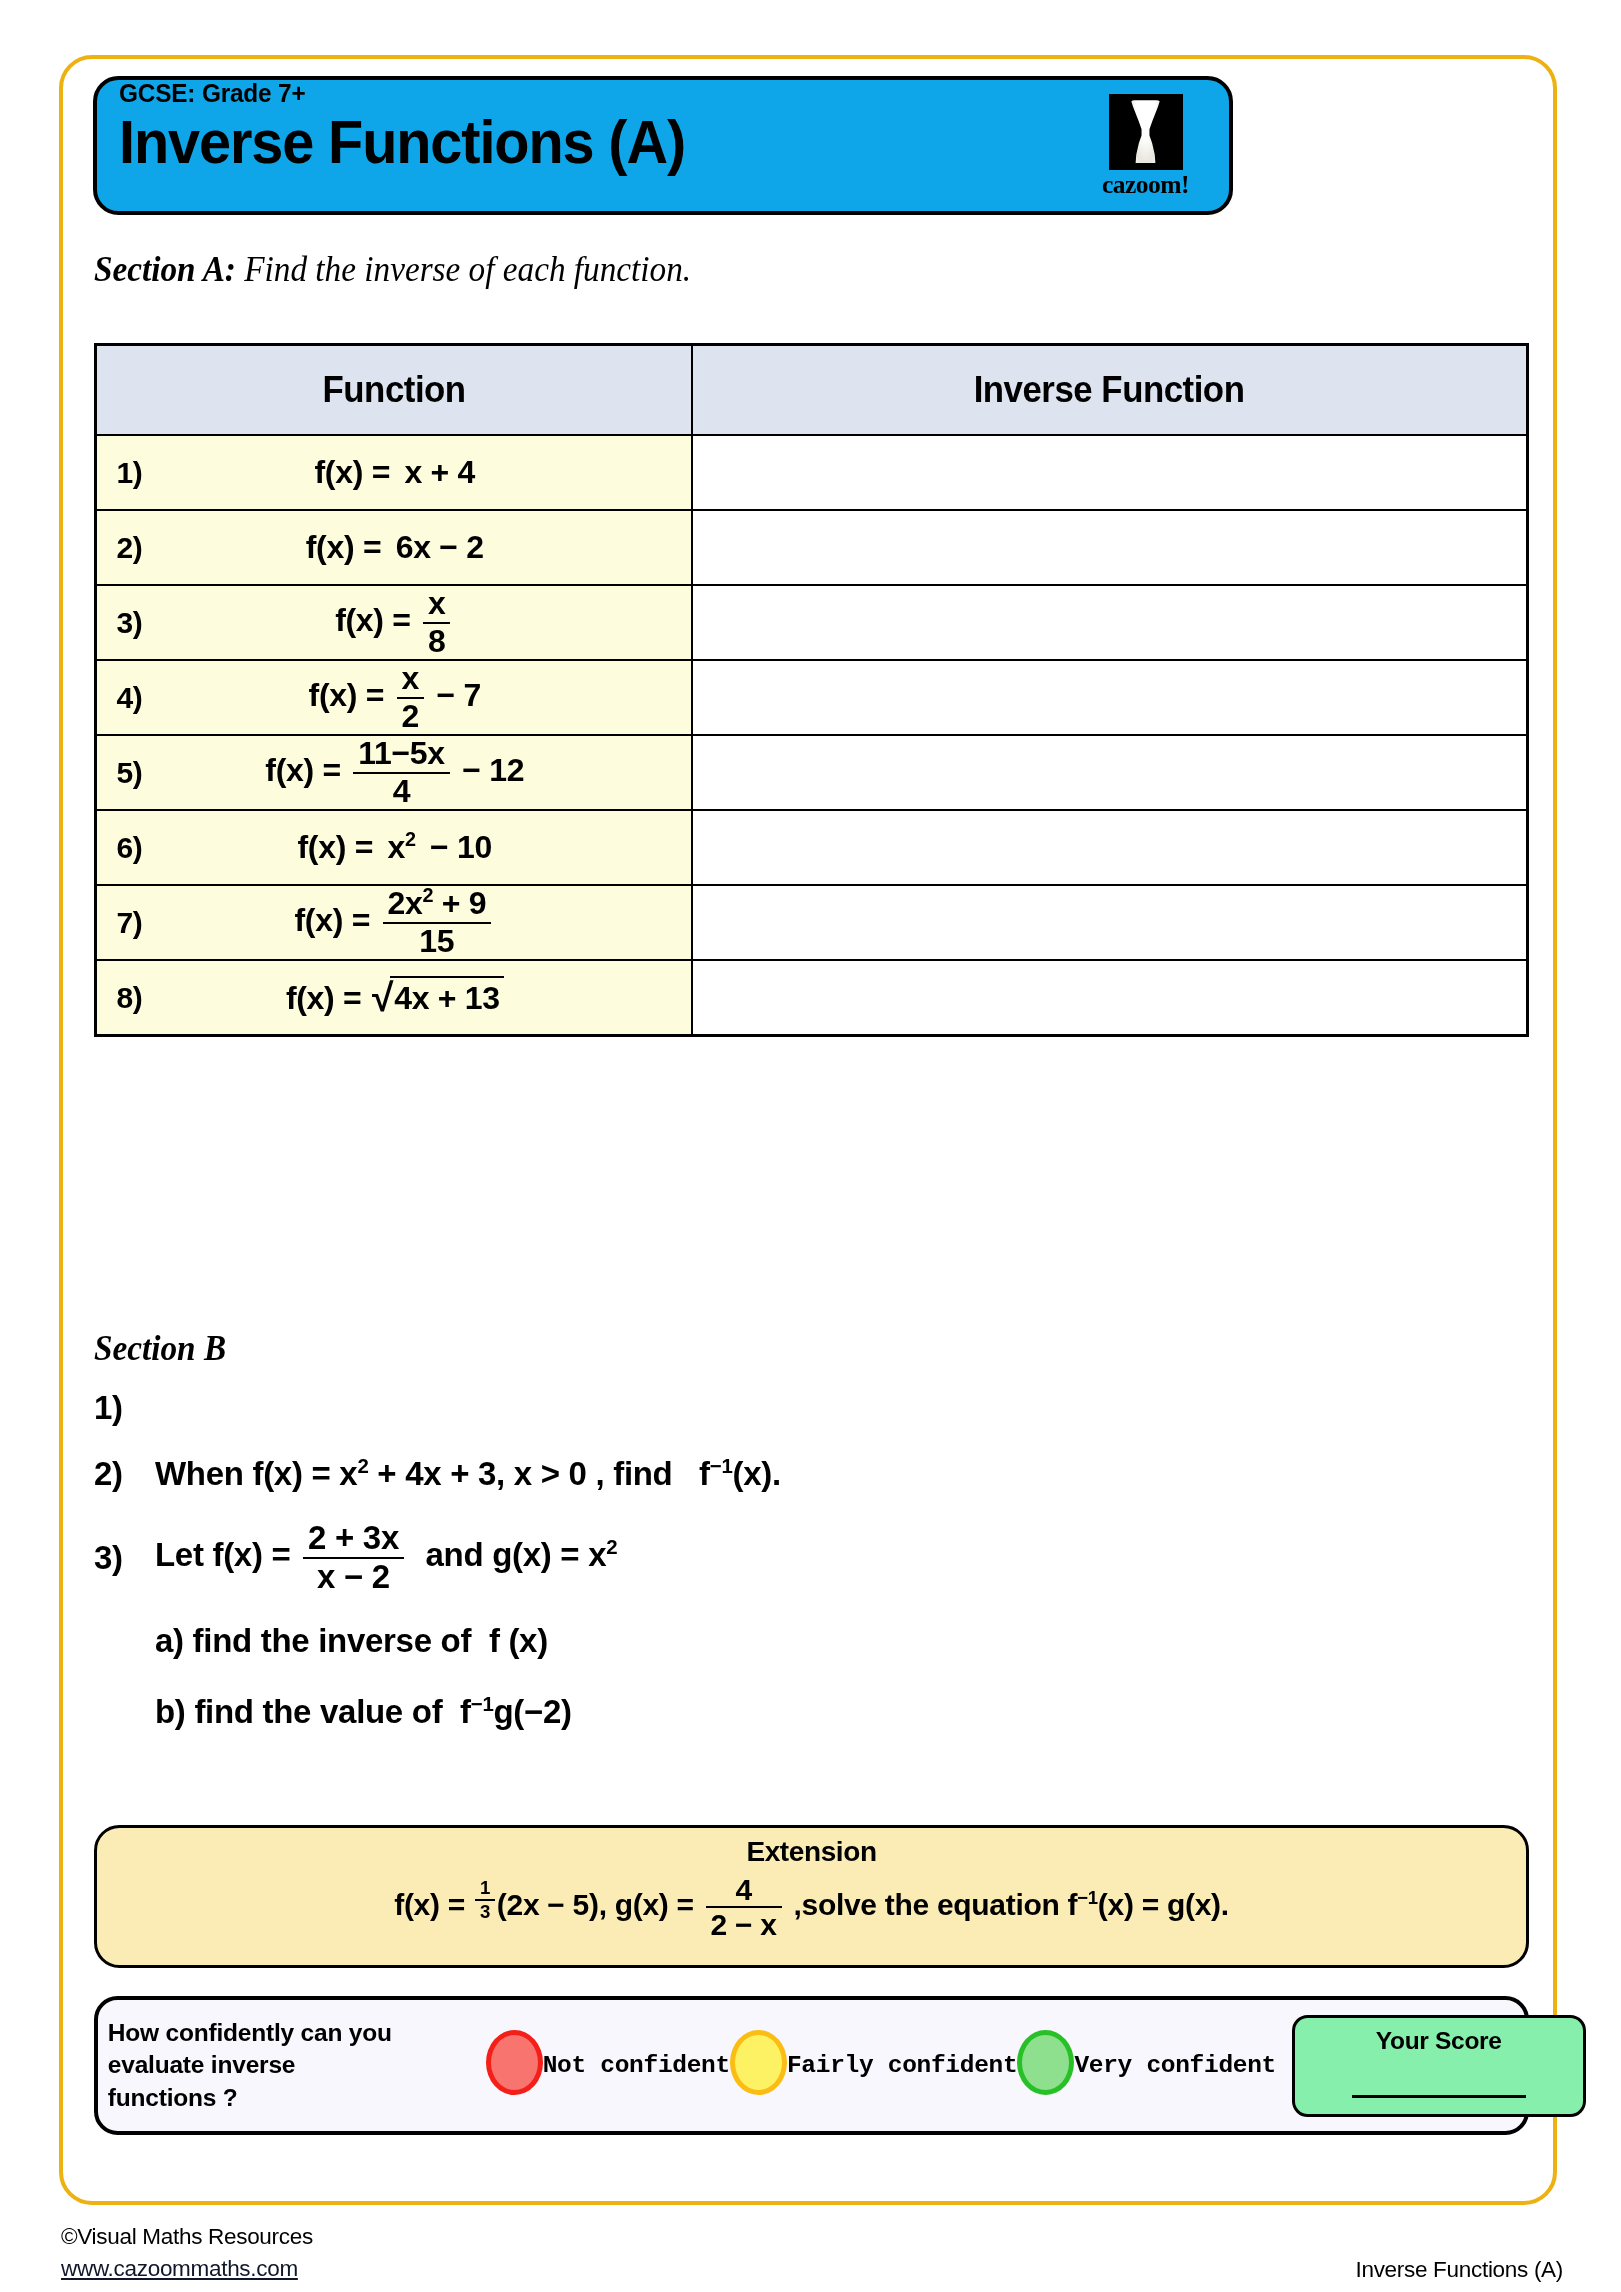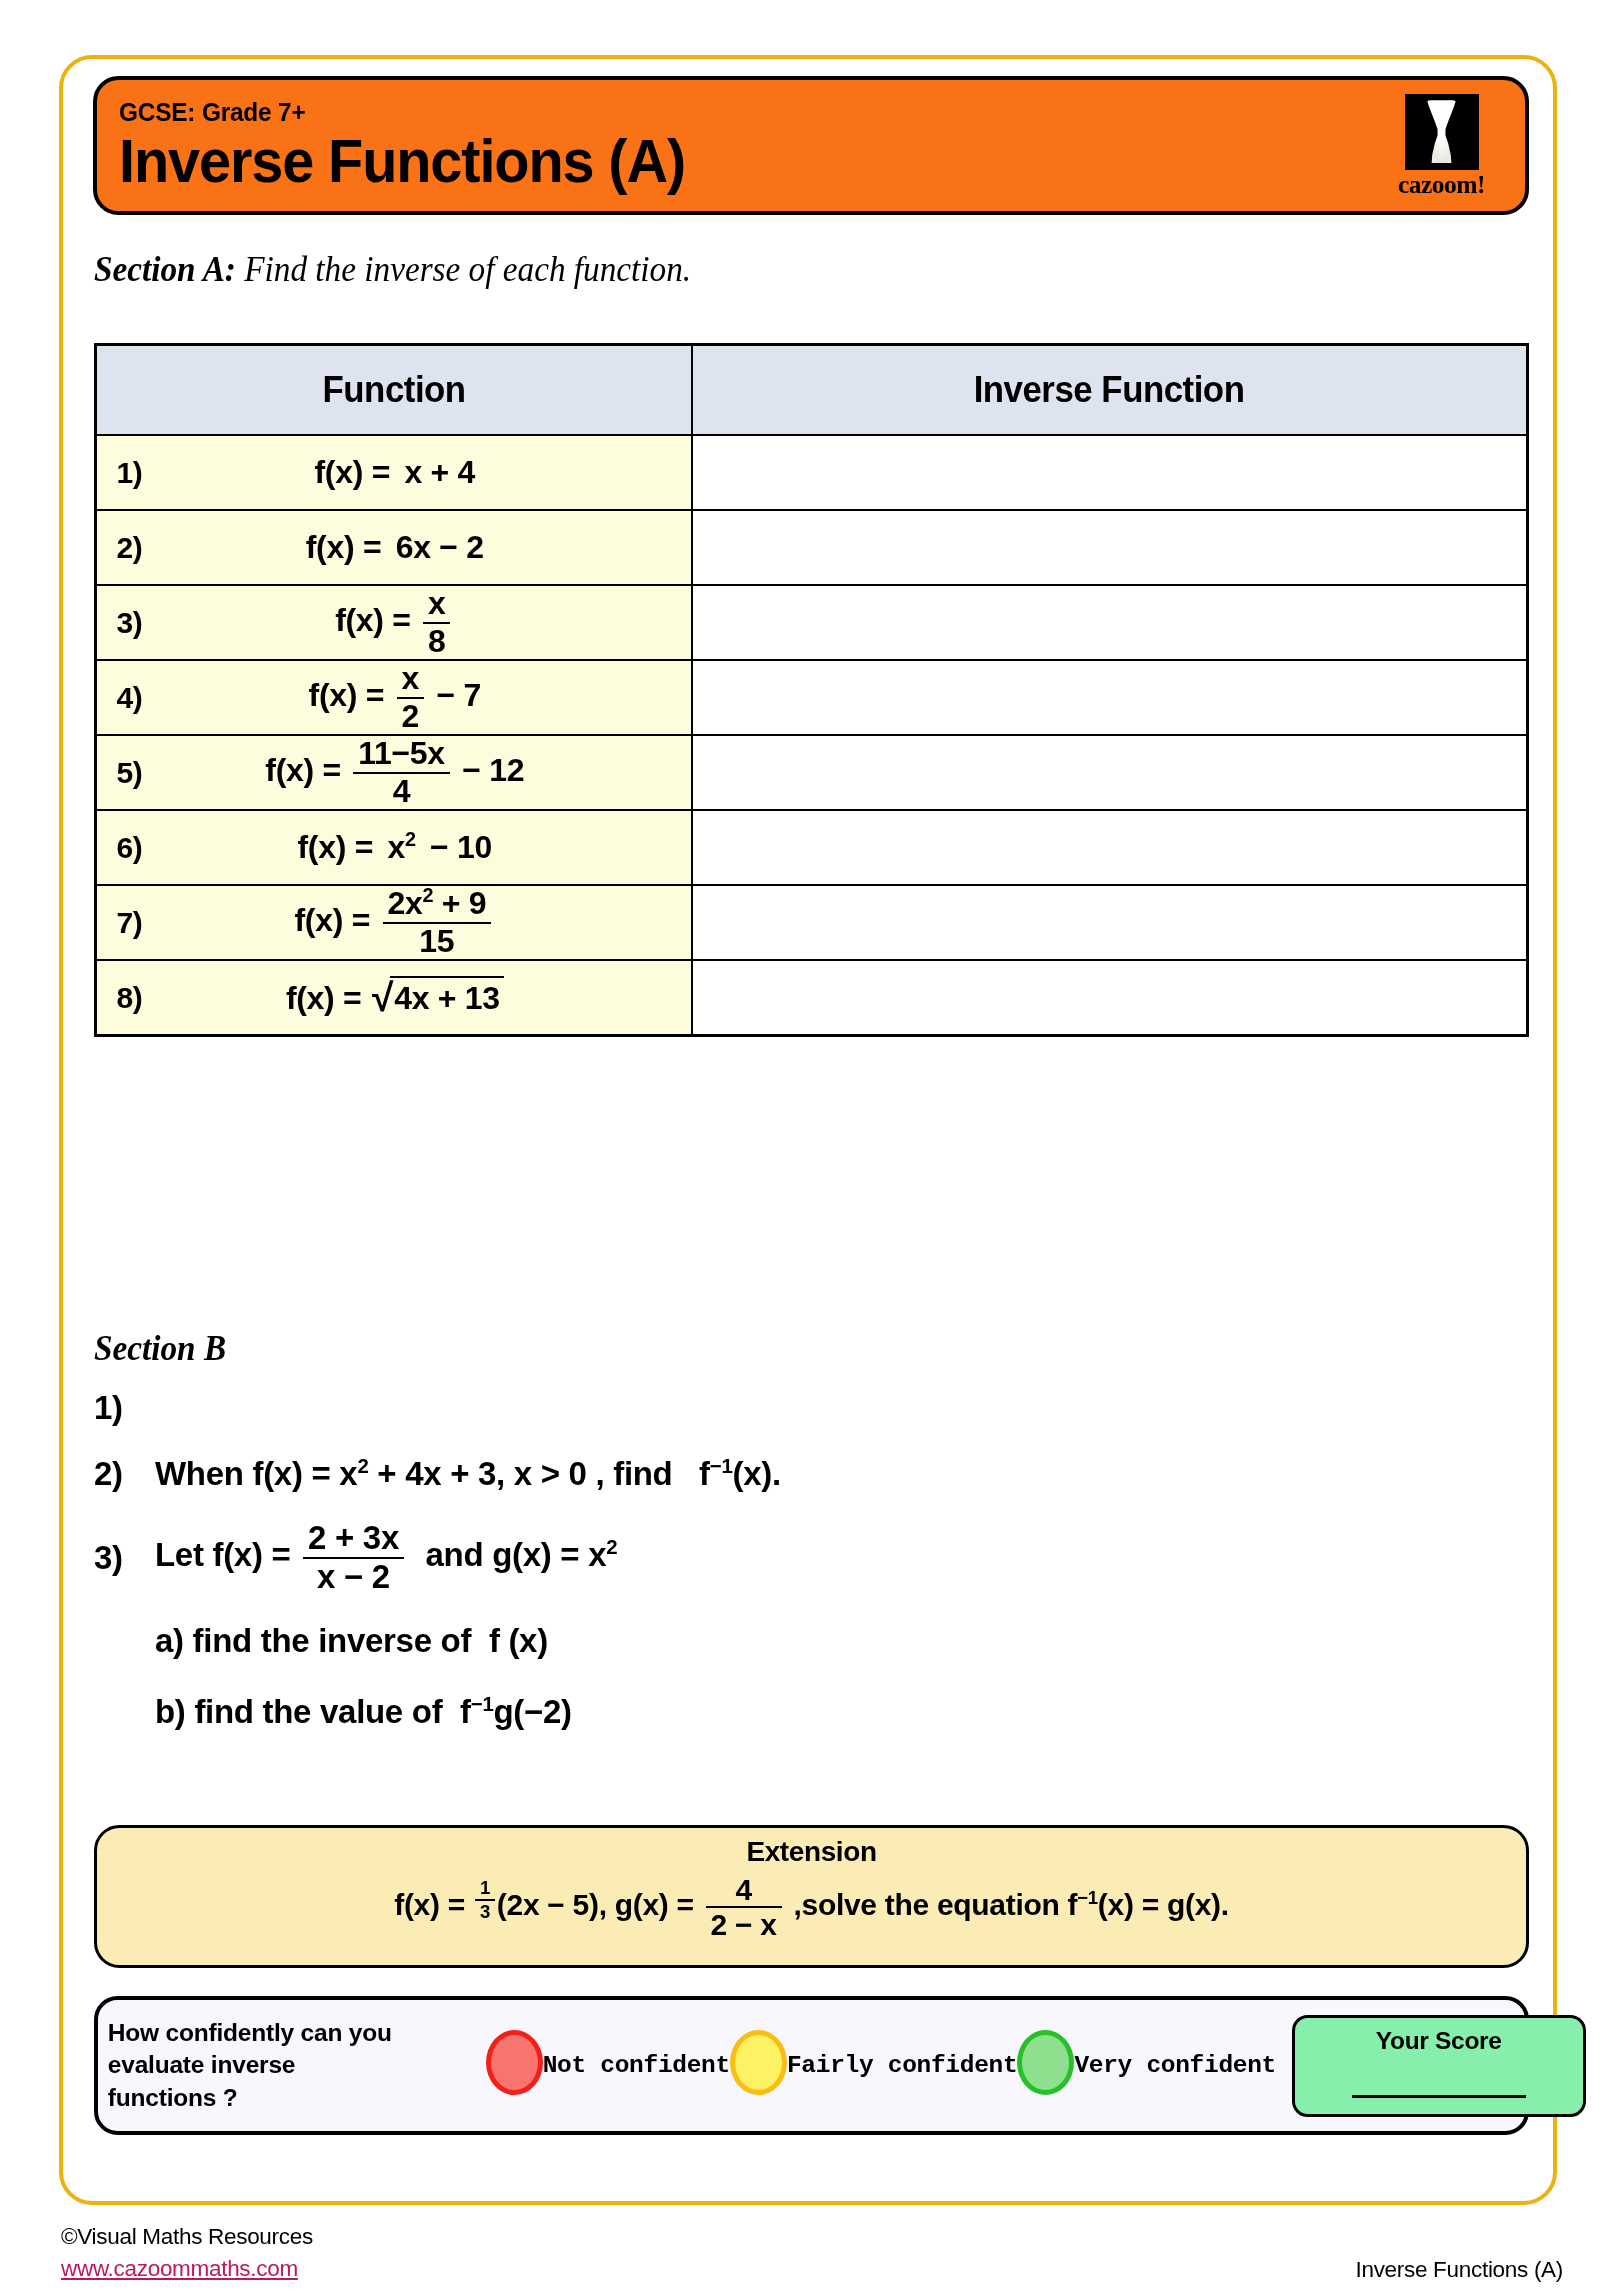--- a/index.html
+++ b/index.html
@@ -34,28 +34,27 @@
     left: 0; top: 0;
     width: 1621px;
     height: 2293px;
   }
 
   
   .title-box {
     position: absolute;
     left: 93px;
     top: 76px;
-    width: 1436px;
+    width: 1140px;
     height: 139px;
-    background: #f97316;
+    background: #0ea5e9;
     border: 4.9px solid #000000;
     border-radius: 25.5px;
     box-sizing: border-box;
     display: flex;
-    align-items: center;
   }
   .title-text-wrap {
     flex: 1 1 auto;
     padding-left: 21.6px;
   }
   .grade-label {
     font-size: 26.5px;
     font-weight: bold;
     letter-spacing: -0.2px;
     line-height: 1.0;
@@ -377,21 +376,21 @@
     top: 2221px;
     width: 1502px;
     display: flex;
     justify-content: space-between;
     align-items: flex-end;
     font-size: 22.5px;
     letter-spacing: -0.3px;
   }
   .footer-left { line-height: 1.42; }
   .footer-link {
-    color: #be185d;
+    color: #0f172a;
     text-decoration: underline;
     display: inline-block;
   }
   .footer-right { padding-bottom: 2px; }
 </style>
 </head>
 <body>
 
 <div class="content">
 

